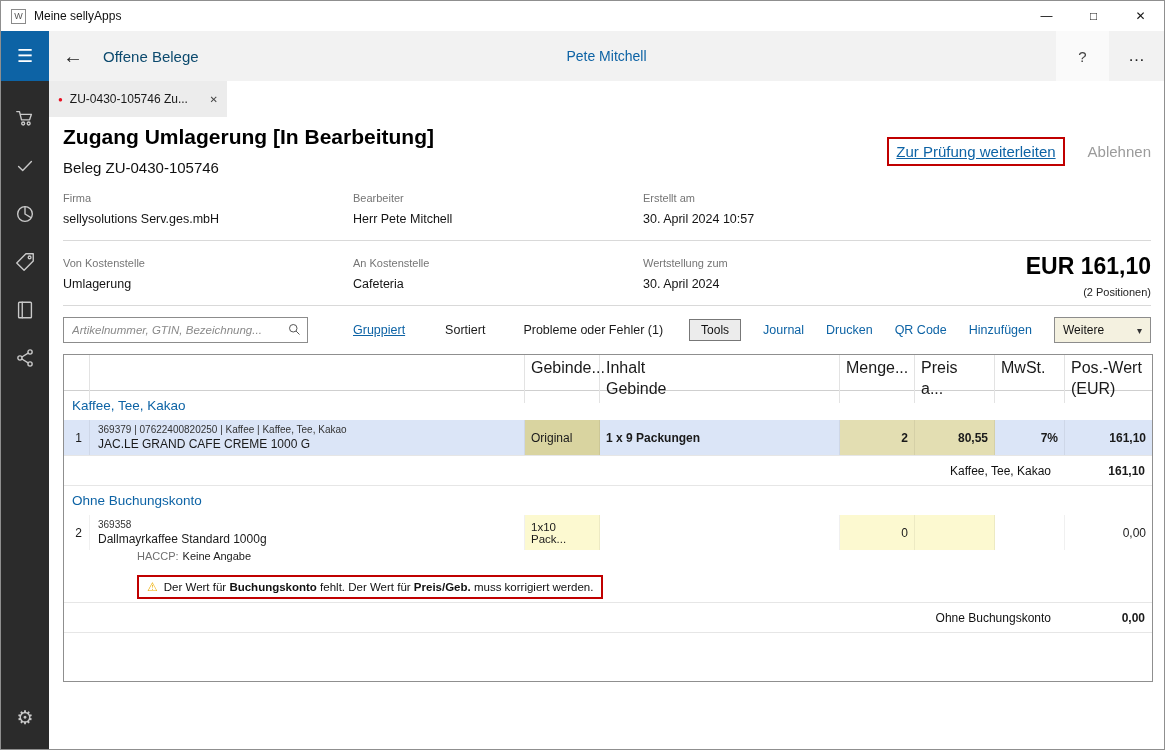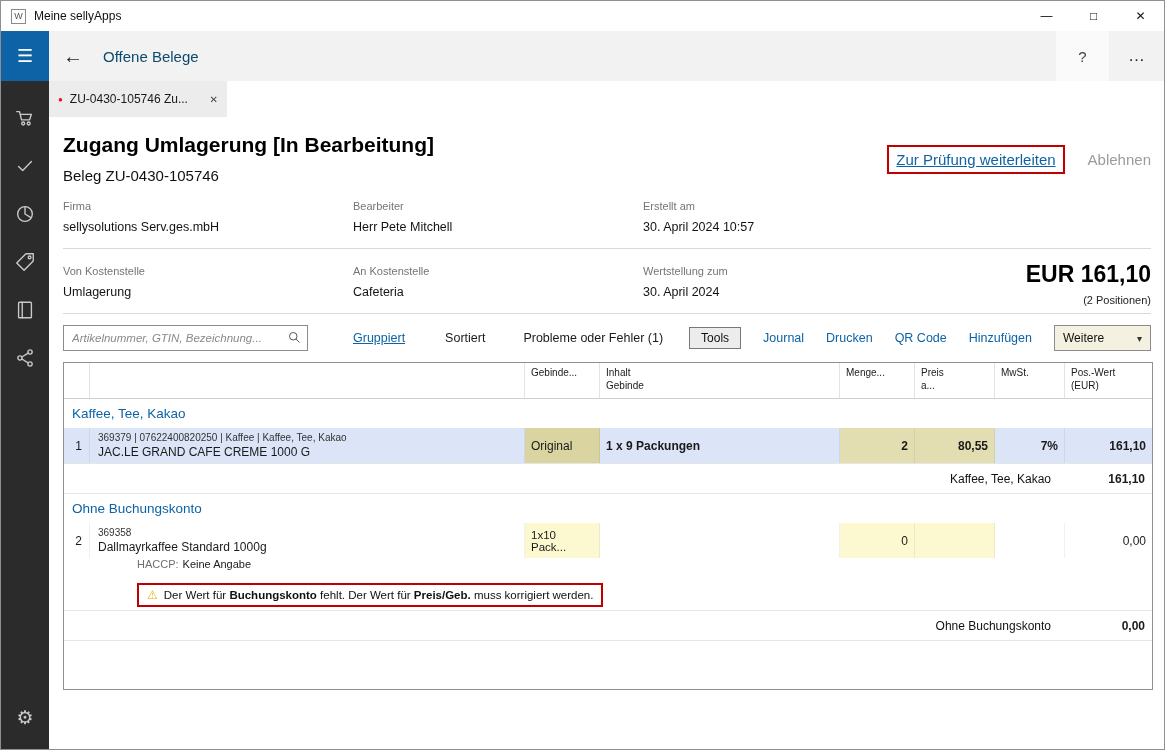--- a/index.html
+++ b/index.html
@@ -33,21 +33,21 @@
   .main{flex:1;display:flex;flex-direction:column;background:#fff;min-width:0}
   .tabbar{flex:0 0 36px;background:#fff;display:flex}
   .tab{width:178px;height:36px;background:#ececec;display:flex;align-items:center;padding:0 9px;gap:7px}
   .tab-dot{color:#e81123;font-size:8px}
   .tab-label{font-size:12px;color:#1a1a1a;white-space:nowrap;overflow:hidden}
   .tab-close{margin-left:auto;font-size:10px;color:#444}
 
   .content{flex:1;padding:0 13px 0 14px;position:relative}
 
   
-  .doc-header{margin-top:16px;position:relative}
+  .doc-header{margin-top:8px;position:relative}
   .doc-title{font-size:21px;font-weight:bold;color:#000}
   .doc-subtitle{margin-top:10px;font-size:15px;color:#111}
   .doc-actions{position:absolute;top:12px;right:0;display:flex;align-items:center;gap:23px}
   .forward-link{border:2px solid #c00000;padding:4px 7px;color:#0d63a5;font-size:15px;text-decoration:underline;cursor:pointer}
   .reject-link{color:#9b9b9b;font-size:15px}
 
   
   .field-row{display:flex;border-bottom:1px solid #d9d9d9;padding:12px 0 14px;position:relative;margin-top:4px}
   .field{width:290px}
   .f-label{font-size:11px;color:#757575;margin-bottom:8px}
@@ -70,21 +70,21 @@
   .tools-btn{margin-left:26px;border:1px solid #777;background:#ececec;padding:3px 11px;font-size:12px;color:#111}
   .tb-spacer{flex:1}
   .ml22{margin-left:22px}
   .weitere-btn{margin-left:22px;width:104px;height:26px;border:1px solid #8c8c8c;background:#f4f1e0;display:flex;align-items:center;justify-content:space-between;padding:0 8px;font-size:12px;color:#111}
   .chev{font-size:10px;color:#333}
 
   
   .table{border:1px solid #8f8f8f;height:328px;width:1090px;overflow:hidden;background:#fff}
   .grid8{display:grid;grid-template-columns:26px 435px 75px 240px 75px 80px 70px 87px}
   .hrow{height:36px;border-bottom:1px solid #cfcfcf}
-  .hcell{font-size:10px;color:#1a1a1a;padding:3px 6px;border-right:1px solid #e3e3e3;white-space:pre-line;line-height:1.3}
+  .hcell{font-size:16px;color:#1a1a1a;padding:3px 6px;border-right:1px solid #e3e3e3;white-space:pre-line;line-height:1.3}
   .hcell:last-child{border-right:none}
   .group-row{height:29px;display:flex;align-items:center;padding:0 8px;color:#0d63a5;font-size:13.5px}
   .item-row{height:35px}
   .row-blue{background:#dbe5f7}
   .c{padding:2px 6px;border-right:1px solid rgba(0,0,0,0.06);display:flex;align-items:center;min-width:0}
   .c:last-child{border-right:none}
   .c-num{justify-content:flex-end;font-size:12px;padding-right:7px}
   .c-desc{flex-direction:column;align-items:flex-start;justify-content:center;gap:2px;padding-left:8px}
   .meta{font-size:10px;color:#333;white-space:nowrap}
   .pname{font-size:12px;font-weight:normal;white-space:nowrap}
@@ -122,20 +122,21 @@
       <div class="tb-btn">—</div>
       <div class="tb-btn">□</div>
       <div class="tb-btn">✕</div>
     </div>
   </div>
 
   <div class="appbar">
     <div class="hamburger">☰</div>
     <div class="back-btn">←</div>
     <div class="appbar-title">Offene Belege</div>
+    <div class="appbar-user">Pete Mitchell</div>
     <div class="appbar-right">
       <div class="help-btn">?</div>
       <div class="more-btn">…</div>
     </div>
   </div>
 
   <div class="body-row">
 
     <div class="sidebar">
       <div class="side-btn">

